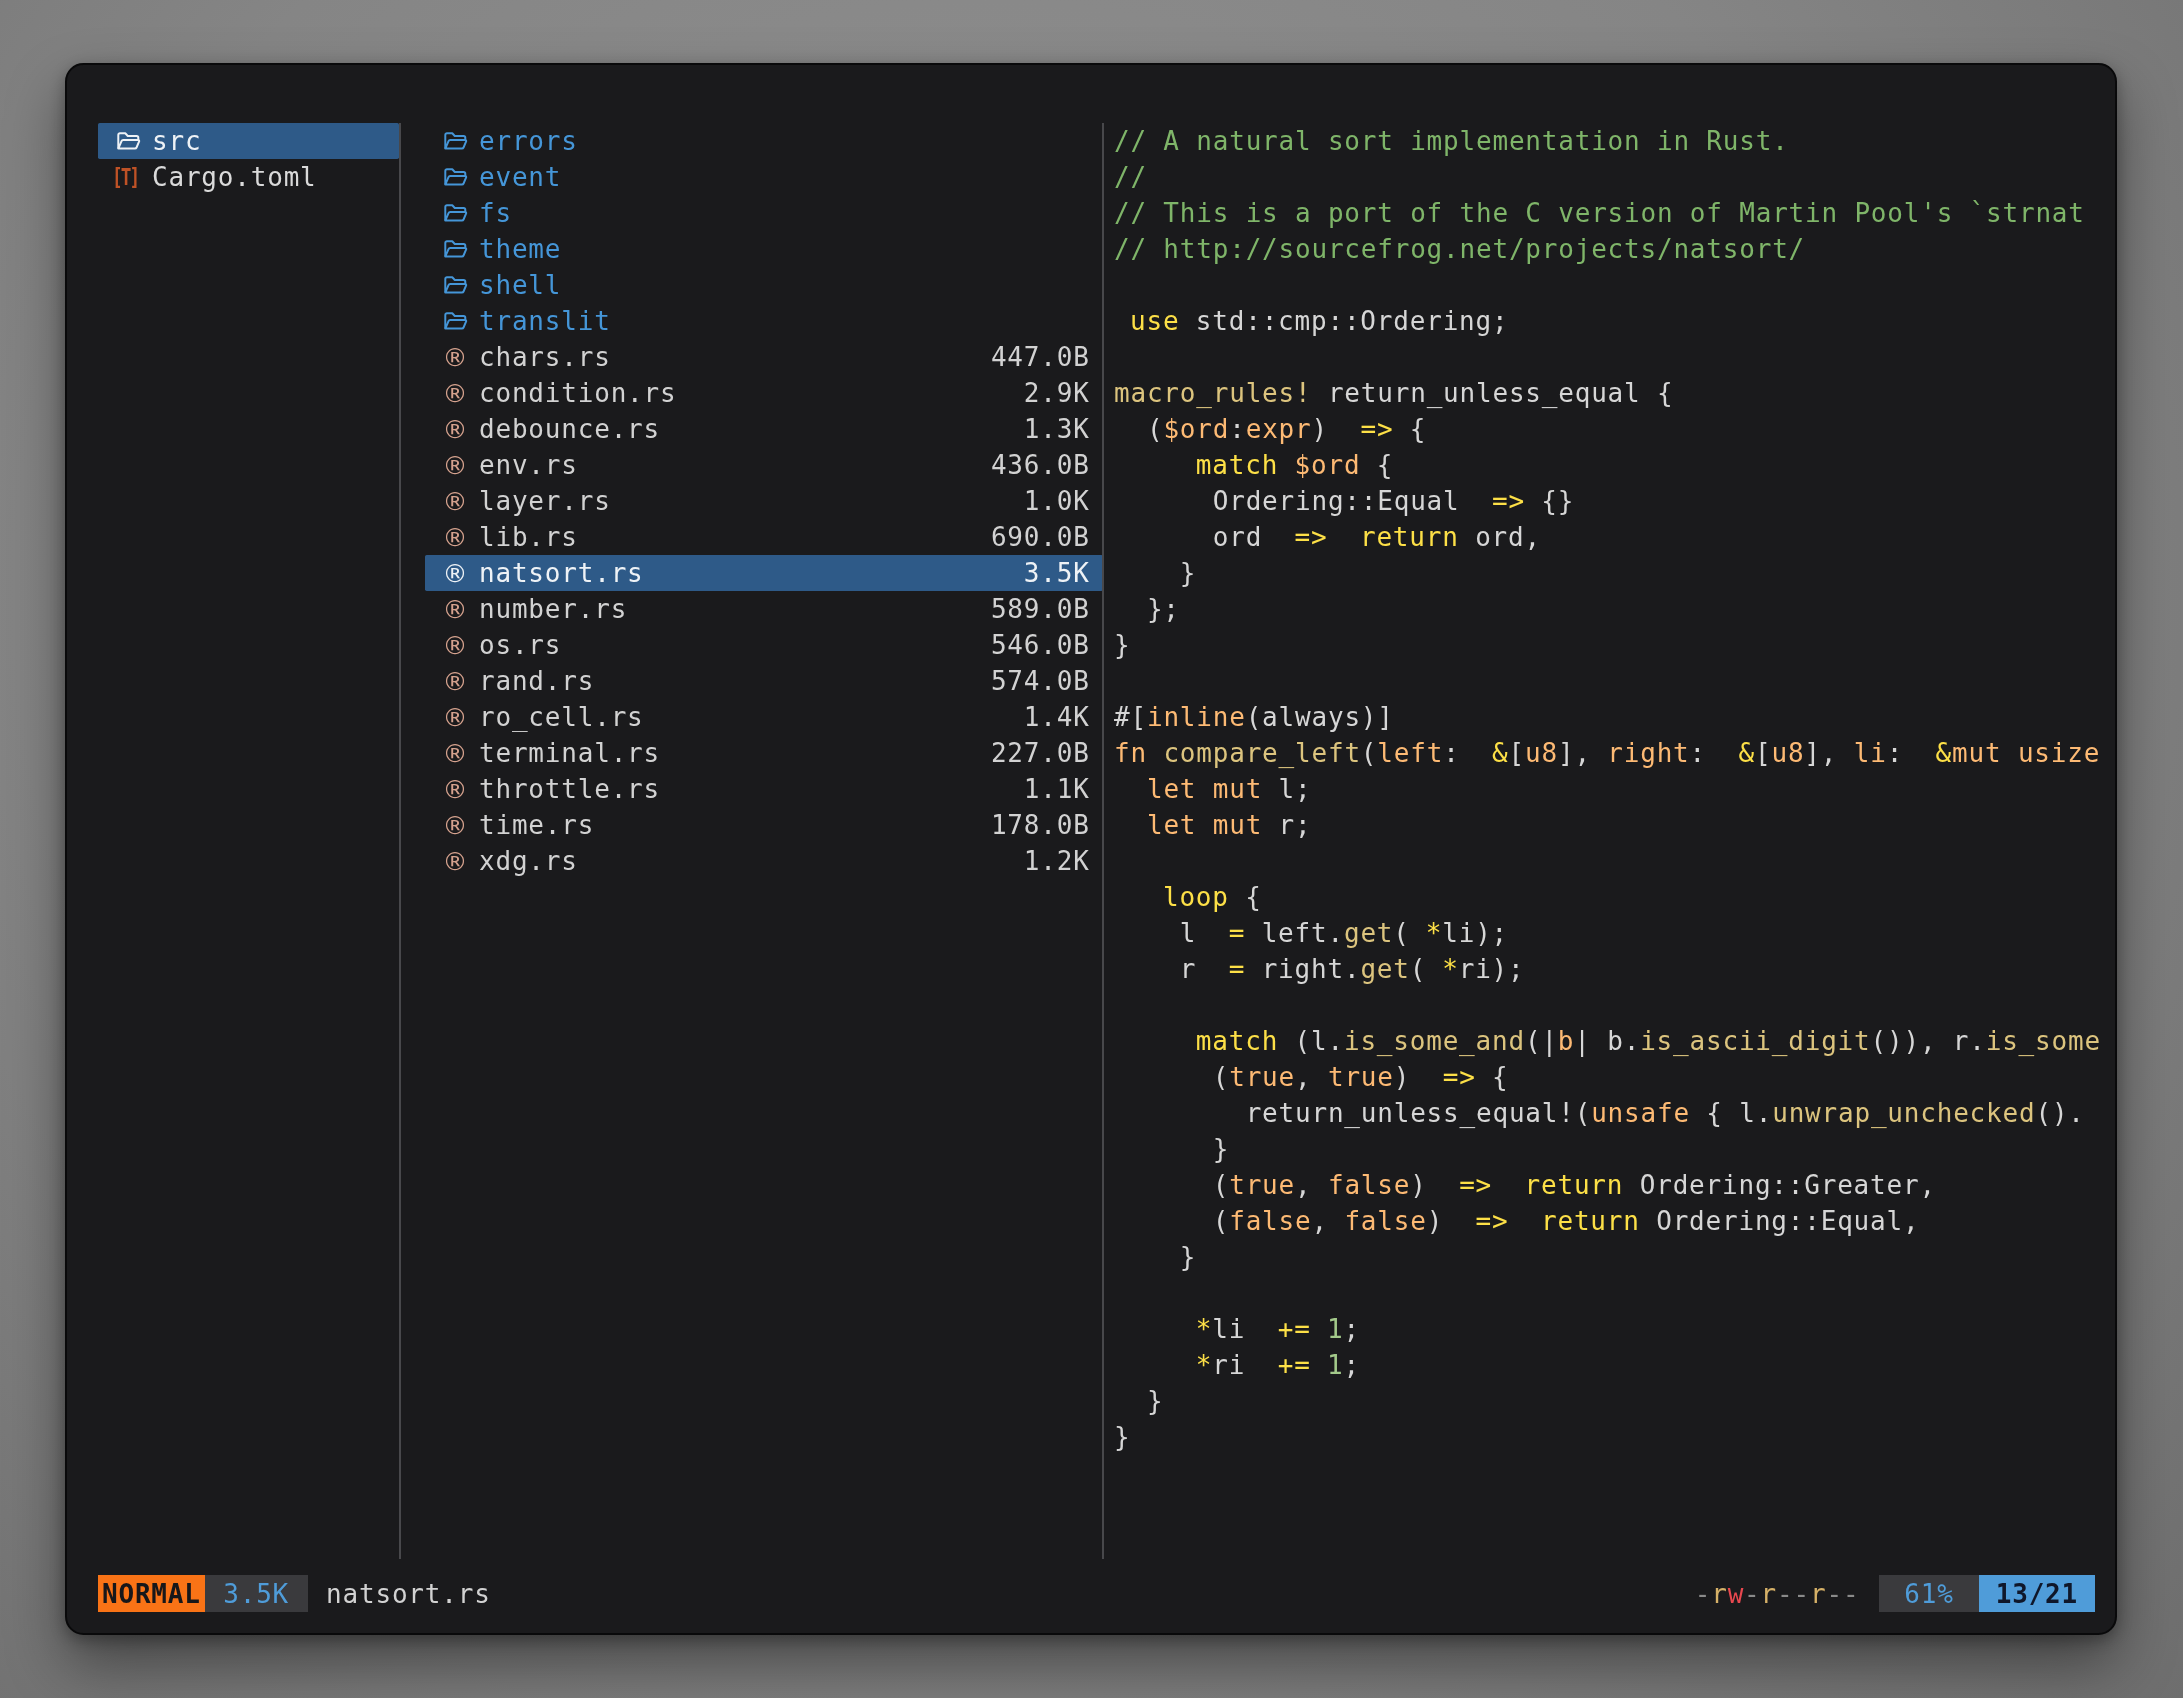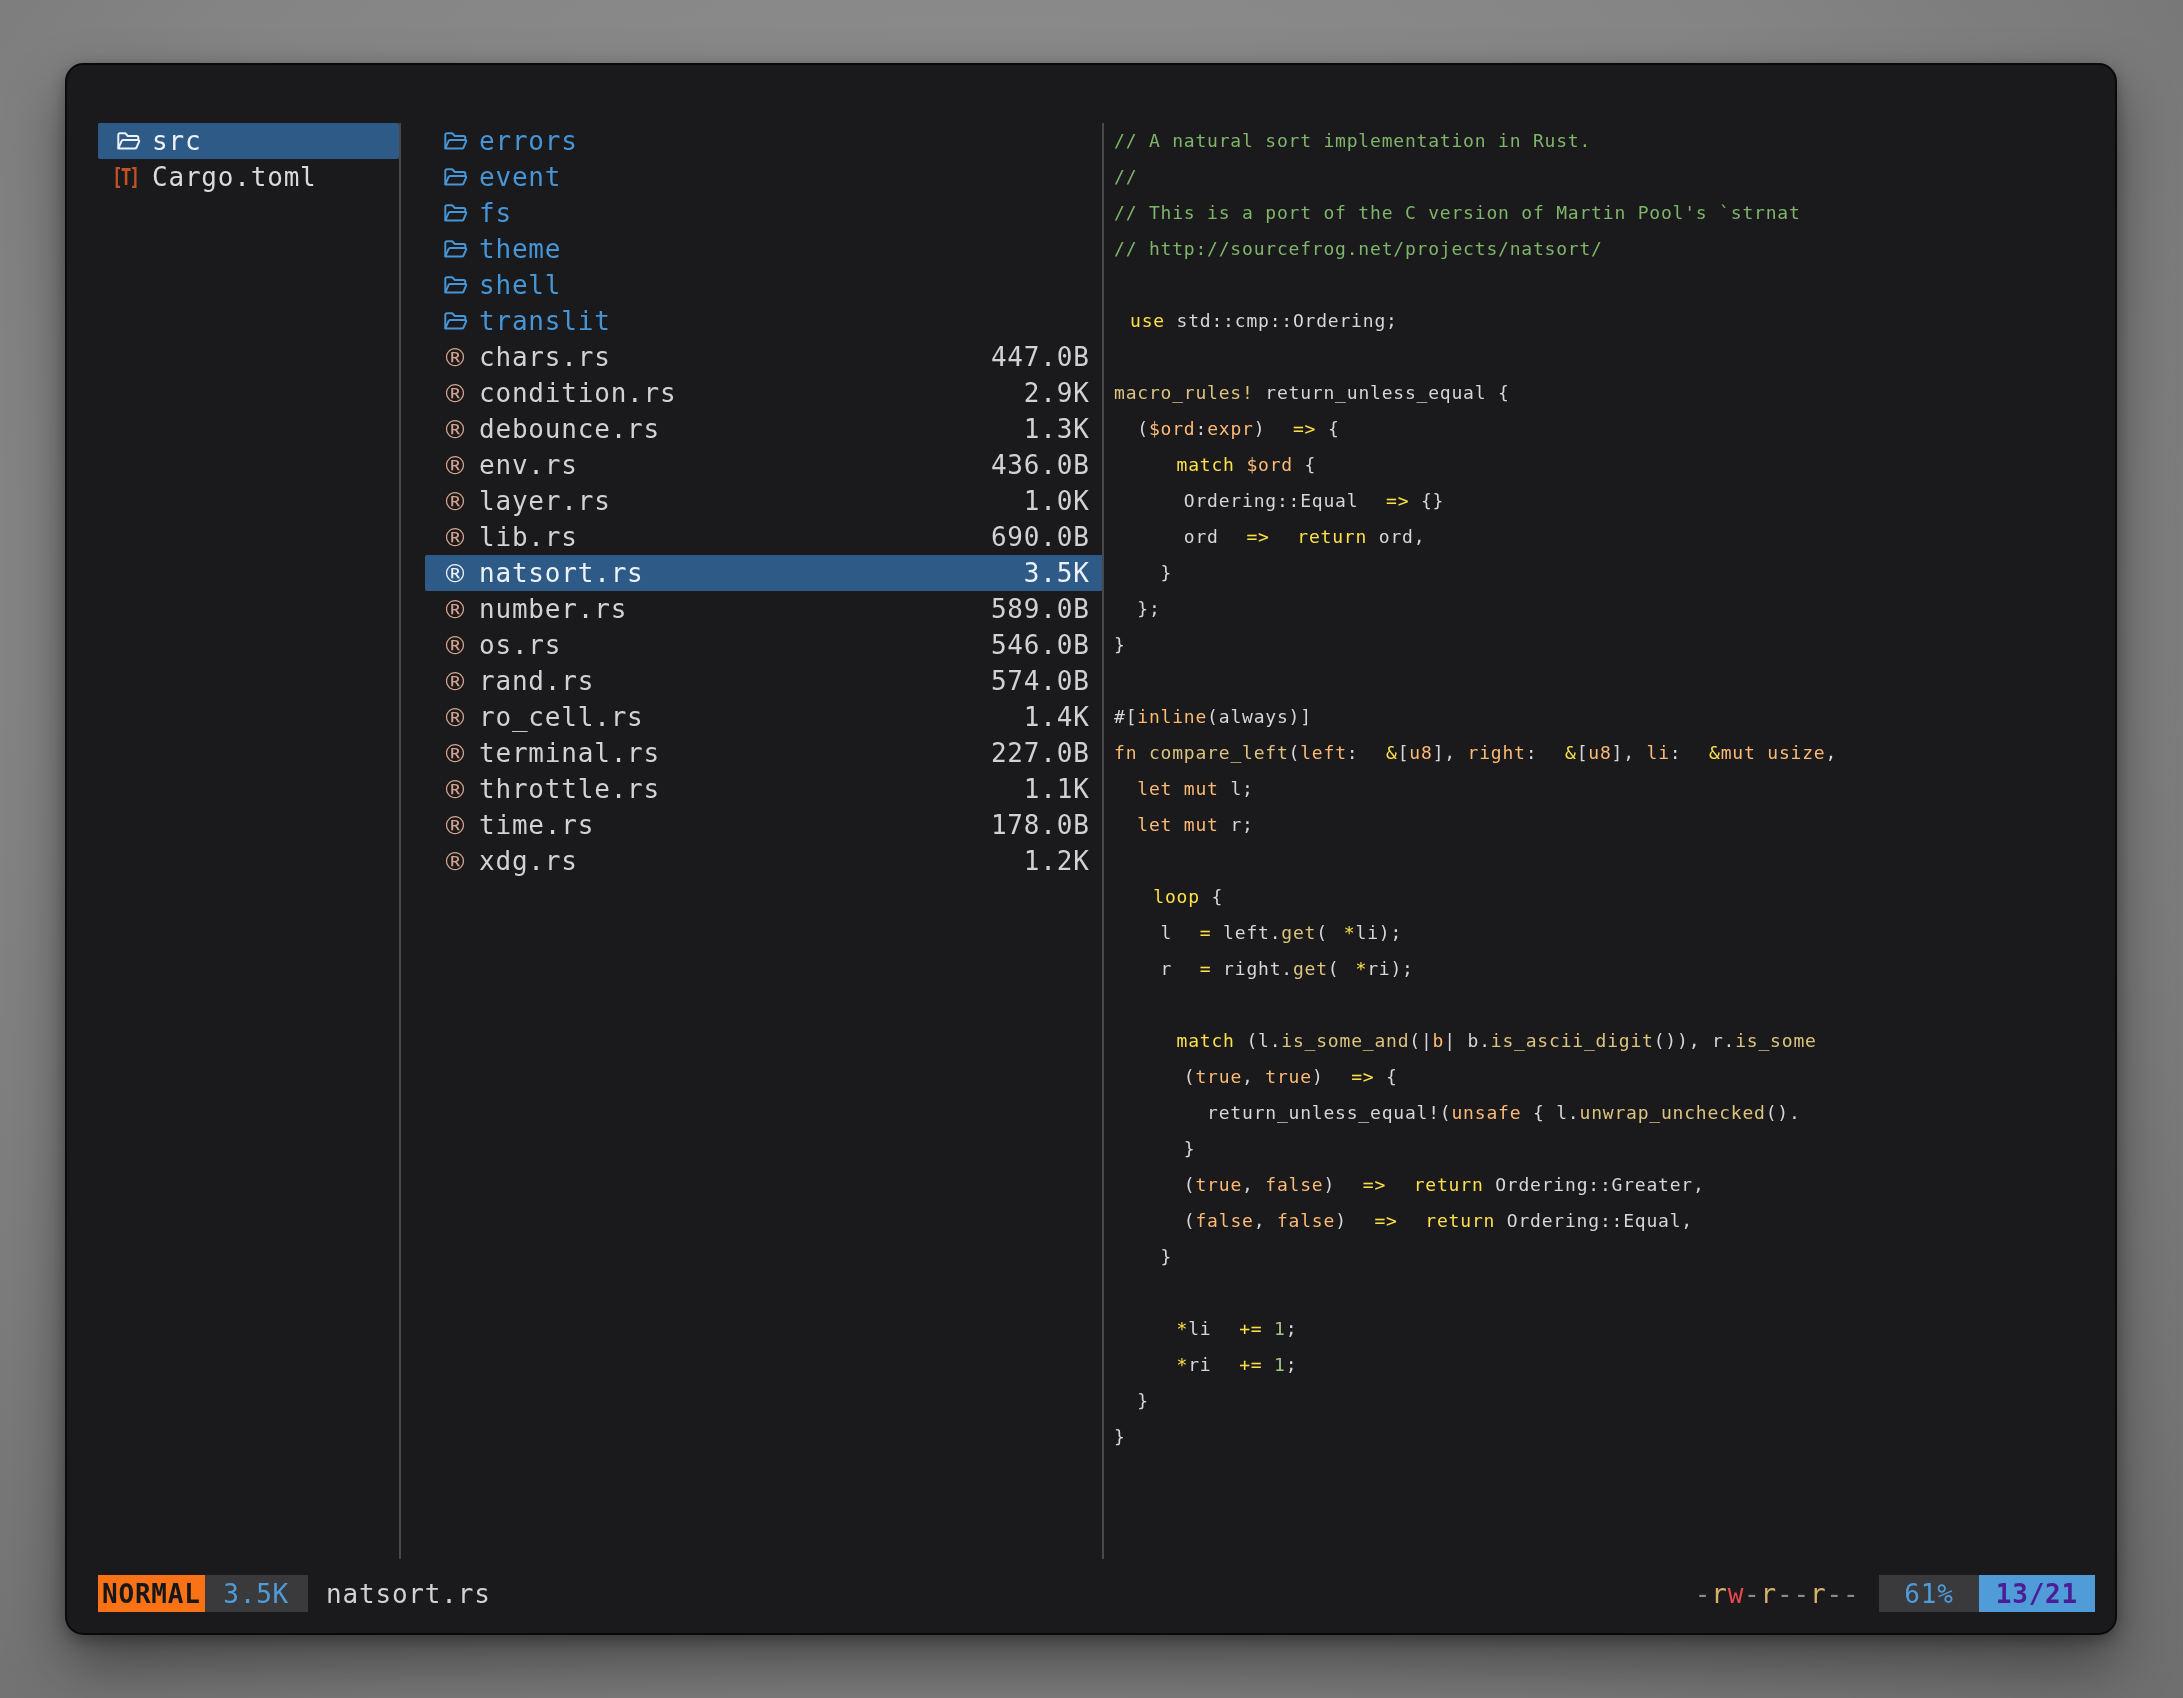--- a/index.html
+++ b/index.html
@@ -47,41 +47,41 @@
   .row.selected .name,
   .row.selected .size  { color:#eef2f6; }
 
   .folder-svg { width:25px; height:22px; display:block; }
   .rust-glyph { font-family:"DejaVu Sans", sans-serif; font-size:25px; line-height:1; }
   .toml-glyph {
     color:#bf5226; font-weight:bold; font-size:22.7px; letter-spacing:-2.5px;
     display:inline-block; transform:scaleX(0.78); transform-origin:left center;
   }
 
-  .code-line { height:36px; line-height:36px; white-space:pre; overflow:hidden; font-size:18px; letter-spacing:0.8px; }
+  .code-line { height:36px; line-height:36px; white-space:pre; overflow:hidden; font-size:26px; letter-spacing:0.8px; }
   .tok-tx  { color:#d6d6d6; }
   .tok-cm  { color:#7fb569; }
   .tok-kw  { color:#fde047;margin-left:16px; }
   .tok-fn  { color:#dcc47e; }
   .tok-id  { color:#fdba74; }
   .tok-num { color:#a3c98a; }
 
   .statusbar {
     position:absolute; left:20px; right:20px; top:1510px; height:37px;
     display:flex; align-items:center;
   }
   .statusbar .seg { display:flex; align-items:center; height:37px; white-space:pre; }
   .badge-mode   { background:#f97316; color:#17171a; font-weight:bold; padding:0 4px; }
   .badge-size   { background:#3a3a3d; color:#4f9cd9; padding:0 18.5px; }
   .status-file  { color:#d2d2d2; margin-left:18.5px; }
   .status-right { margin-left:auto; display:flex; align-items:center; height:37px; }
   .perm         { white-space:pre; margin-right:20px; }
   .pm-d { color:#8a8a8a; } .pm-r { color:#d6b168; } .pm-w { color:#e8484f; }
   .badge-pct    { background:#3a3a3d; color:#4f9cd9; padding:0 25px; }
-  .badge-pos    { background:#4f9cd9; color:#4c1d95; font-weight:bold; padding:0 17px; }
+  .badge-pos    { background:#4f9cd9; color:#0f172a; font-weight:bold; padding:0 17px; }
 </style>
 </head>
 <body>
 
 <div class="window">
 
   <div class="pane pane-parent" id="parent-pane">
       <div class="row mono kind-folder selected">
         <span class="icon">
   <svg class="folder-svg" viewBox="0 0 24 20" fill="none" xmlns="http://www.w3.org/2000/svg">

